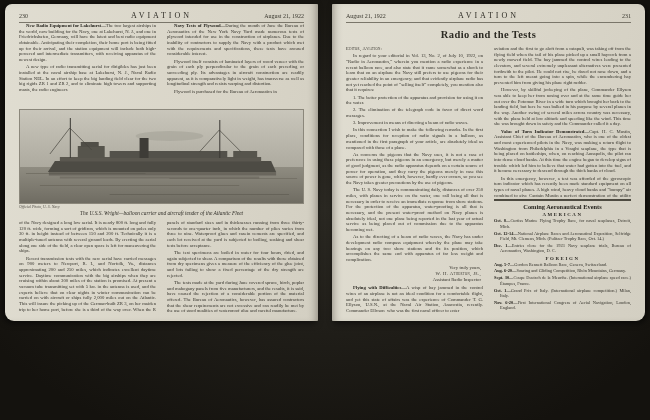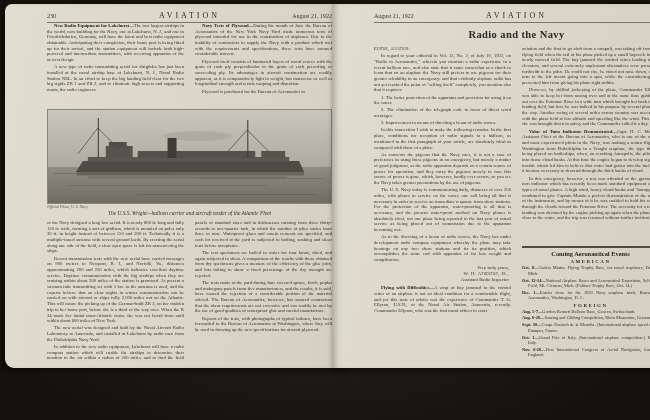--- a/index.html
+++ b/index.html
@@ -3,24 +3,23 @@
 <meta charset="utf-8">
 <style>
   html,body{margin:0;padding:0;}
   body{
     width:650px;height:420px;overflow:hidden;position:relative;
     background:radial-gradient(ellipse at 50% 50%, #2a2822 0%, #14120e 85%);
     font-family:"Liberation Serif","DejaVu Serif",serif;
   }
   .spread{position:absolute;inset:0;}
   .page{
-    position:absolute;top:4px;height:364px;width:313px;
+    position:absolute;top:4px;height:317px;width:313px;
     background:linear-gradient(100deg,#e0ddd1 0%,#dad6c9 55%,#d3cfc2 100%);
     color:#33312b;
-    padding-left:28px;
   }
   .page.left{left:5px;border-radius:7px 1px 1px 9px;
     box-shadow:inset -7px 0 9px -6px rgba(40,35,25,.45), -2px 2px 6px rgba(0,0,0,.55);}
   .page.right{left:332px;border-radius:1px 7px 9px 1px;
     box-shadow:inset 7px 0 9px -6px rgba(40,35,25,.45), 2px 2px 6px rgba(0,0,0,.55);}
   .page-inner{box-sizing:border-box;height:100%;padding:7px 14px 9px;display:flex;flex-direction:column;}
 
   .pg-header{
     display:grid;grid-template-columns:1fr auto 1fr;align-items:baseline;
     font-size:6px;color:#3a382f;border-bottom:1px solid #7a766a;padding-bottom:2px;
@@ -151,21 +150,21 @@
   </section>
 
   <section class="page right">
     <div class="page-inner">
       <header class="pg-header">
         <span class="edge-l">August 21, 1922</span>
         <span class="journal">AVIATION</span>
         <span class="edge-r">231</span>
       </header>
 
-      <h1 class="section-title">Radio and the Navy</h1>
+      <h1 class="section-title">Radio and the Tests</h1>
 
       <div class="cols main">
         <div class="col">
           <p class="salut">Editor, Aviation:</p>
           <div>
               <p>In regard to your editorial in Vol. 13, No. 2, of July 10, 1922, on “Radio in Aeronautics,” wherein you mention a radio experience in a recent balloon race, and also state that it came somewhat as a shock to learn that on an airplane the Navy still prefers to use pigeons for their greater reliability in an emergency; and that evidently airplane radio has not yet reached the point of “selling itself” completely, you mention also that it requires:</p>
               <p>1. The better protection of the apparatus and provision for using it on the water.</p>
               <p>2. The elimination of the telegraph code in favor of direct word messages.</p>
               <p>3. Improvement in means of directing a beam of radio waves.</p>
               <p>In this connection I wish to make the following remarks. In the first place, conditions for reception of radio signals in a balloon, as mentioned in the first paragraph of your article, are absolutely ideal as compared with those of a plane.</p>

